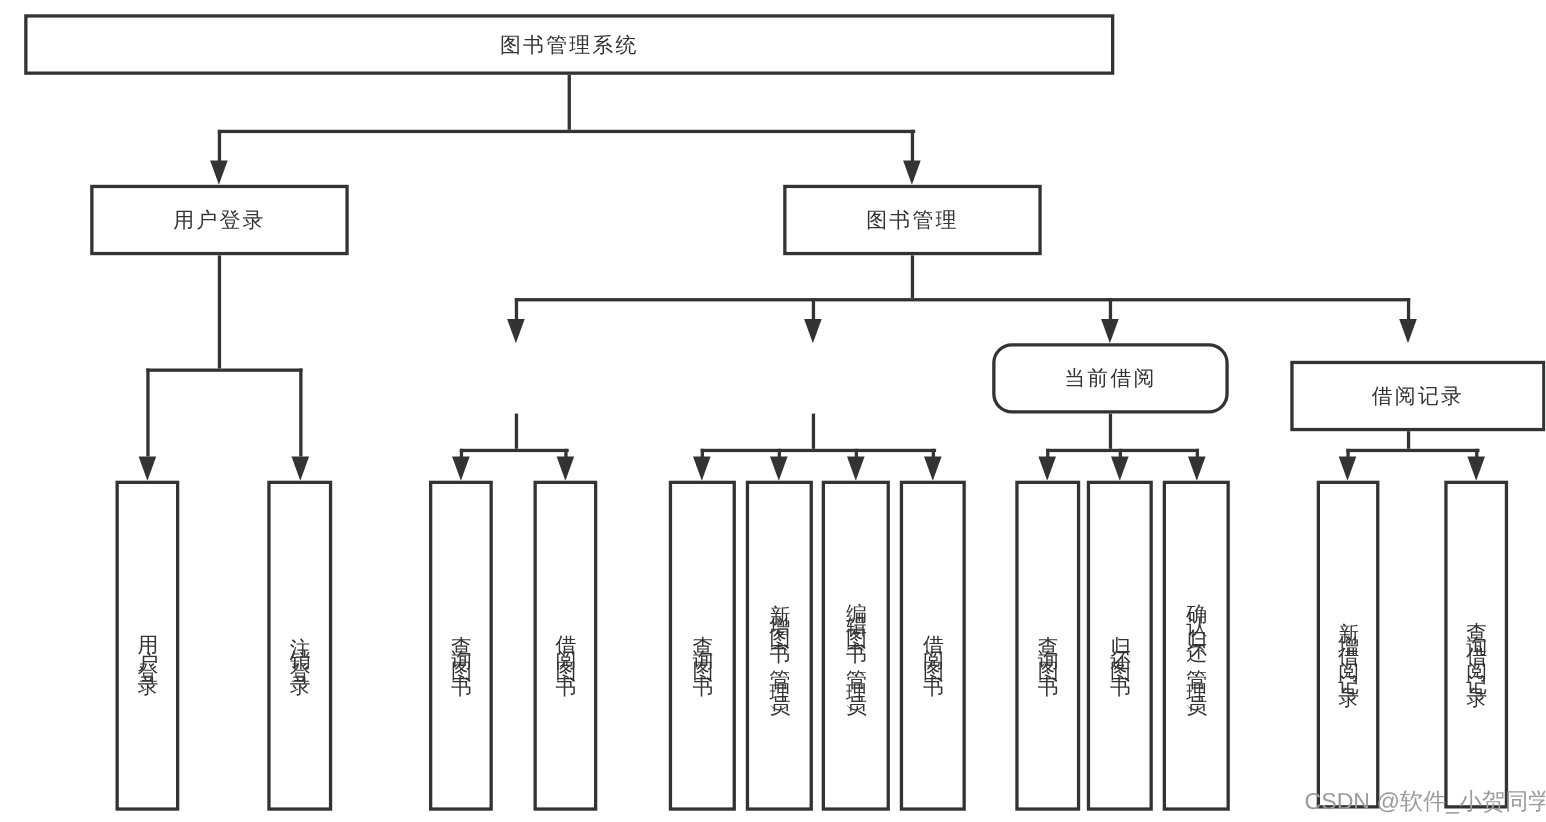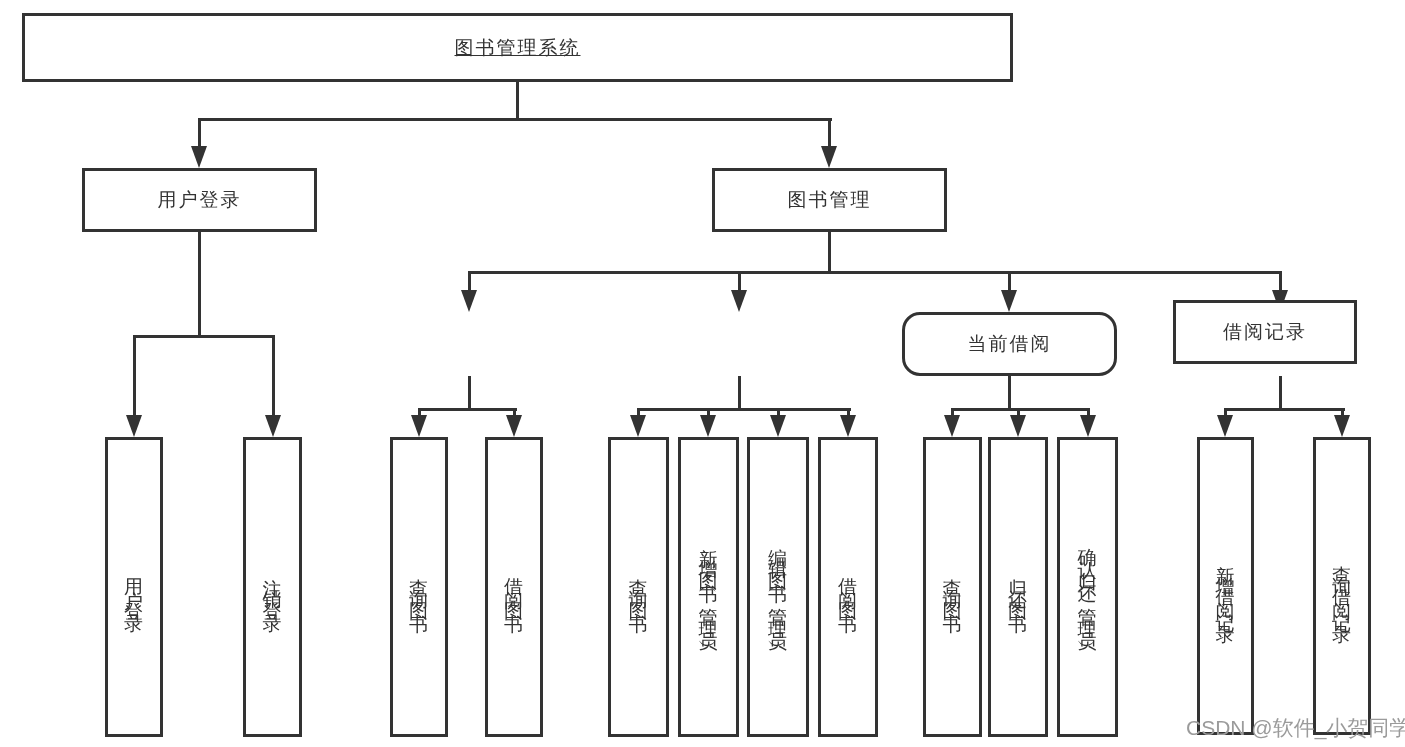--- a/index.html
+++ b/index.html
@@ -58,21 +58,21 @@
     color:var(--watermark);
     z-index:3;
     white-space:nowrap;
   }
 </style>
 </head>
 <body>
 
 <div id="stage">
 
-  <div class="hbox" style="left:22px;top:13px;width:991px;height:69px;text-decoration:underline;">
+  <div class="hbox" style="left:22px;top:13px;width:991px;height:55px;">
     <span>图书管理系统</span>
   </div>
 
   <div class="vline" style="left:516px;top:68px;height:50px;"></div>
   <div class="hline" style="left:198px;top:118px;width:634px;"></div>
   <div class="vline" style="left:198px;top:118px;height:30px;"></div>
   <div class="arrow" style="left:191px;top:146px;"></div>
   <div class="vline" style="left:828px;top:118px;height:30px;"></div>
   <div class="arrow" style="left:821px;top:146px;"></div>
 
@@ -97,21 +97,21 @@
   <div class="vline" style="left:738px;top:271px;height:21px;"></div>
   <div class="arrow" style="left:731px;top:290px;"></div>
   <div class="vline" style="left:1008px;top:271px;height:21px;"></div>
   <div class="arrow" style="left:1001px;top:290px;"></div>
   <div class="vline" style="left:1279px;top:271px;height:21px;"></div>
   <div class="arrow" style="left:1272px;top:290px;"></div>
 
   <div class="hbox" style="left:902px;top:312px;width:215px;height:64px;border-radius:18px;">
     <span>当前借阅</span>
   </div>
-  <div class="hbox" style="left:1173px;top:300px;width:184px;height:64px;text-align:center;">
+  <div class="hbox" style="left:1173px;top:328px;width:232px;height:64px;text-align:center;">
     <span>借阅记录</span>
   </div>
 
   <div class="vline" style="left:468px;top:376px;height:32px;"></div>
   <div class="hline" style="left:418px;top:408px;width:99px;"></div>
   <div class="vline" style="left:418px;top:408px;height:9px;"></div>
   <div class="arrow" style="left:411px;top:415px;"></div>
   <div class="vline" style="left:513px;top:408px;height:9px;"></div>
   <div class="arrow" style="left:506px;top:415px;"></div>
 

